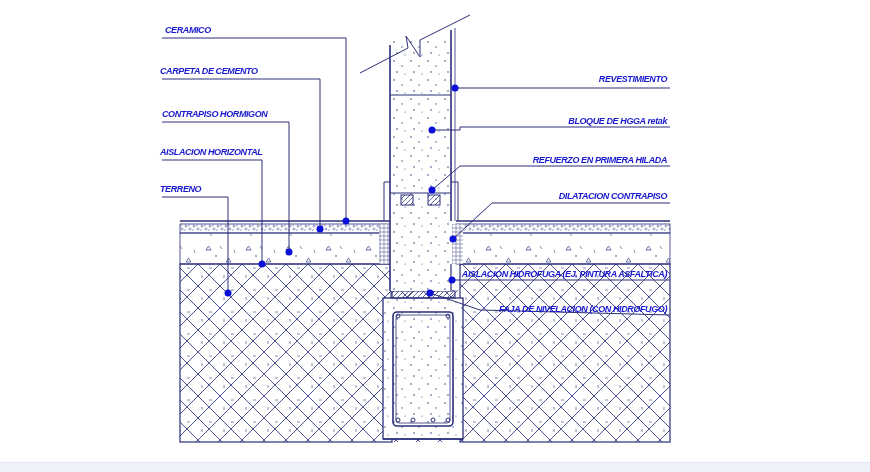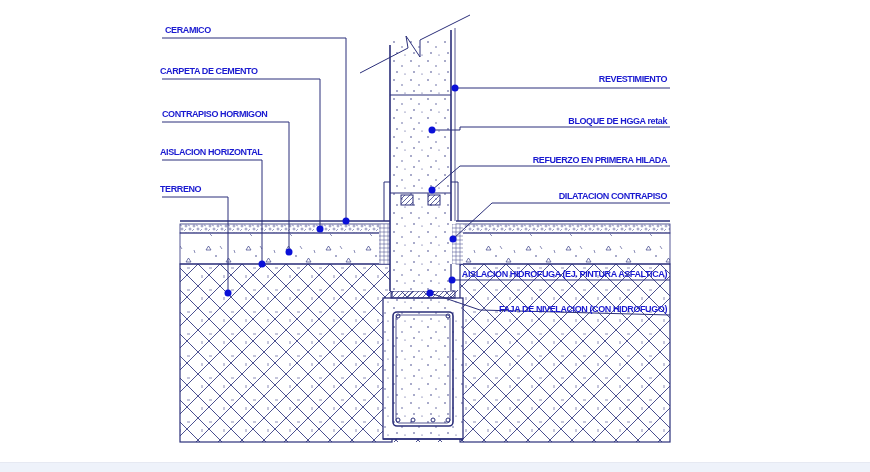--- a/index.html
+++ b/index.html
@@ -1,17 +1,17 @@
 <!DOCTYPE html>
 <html><head>
 <meta charset="utf-8">
 <style>
   html, body { margin: 0; padding: 0; background: #ffffff; }
   body { width: 870px; height: 472px; position: relative; overflow: hidden; font-family: "Liberation Sans", sans-serif; }
-  #stage { position: absolute; left: 0; top: 0; width: 870px; height: 462px; background: #ffffff; }
+  #stage { position: absolute; left: 0; top: 0; width: 870px; height: 462px; background: #ffffff; font-style: italic; }
   #footer-band { position: absolute; left: 0; top: 462px; width: 870px; height: 10px; background: #eef2fa; border-top: 1px solid #e6e9f2; }
   svg text { font-family: "Liberation Sans", sans-serif; font-weight: bold; font-size: 9px; fill: #1a1ad0; letter-spacing: -0.4px; }
 </style>
 </head>
 <body>
 
 <div id="stage">
 <svg width="870" height="462" viewBox="0 0 870 462" xmlns="http://www.w3.org/2000/svg">
   <defs>
     <pattern id="xhatch" patternUnits="userSpaceOnUse" width="22" height="22">

